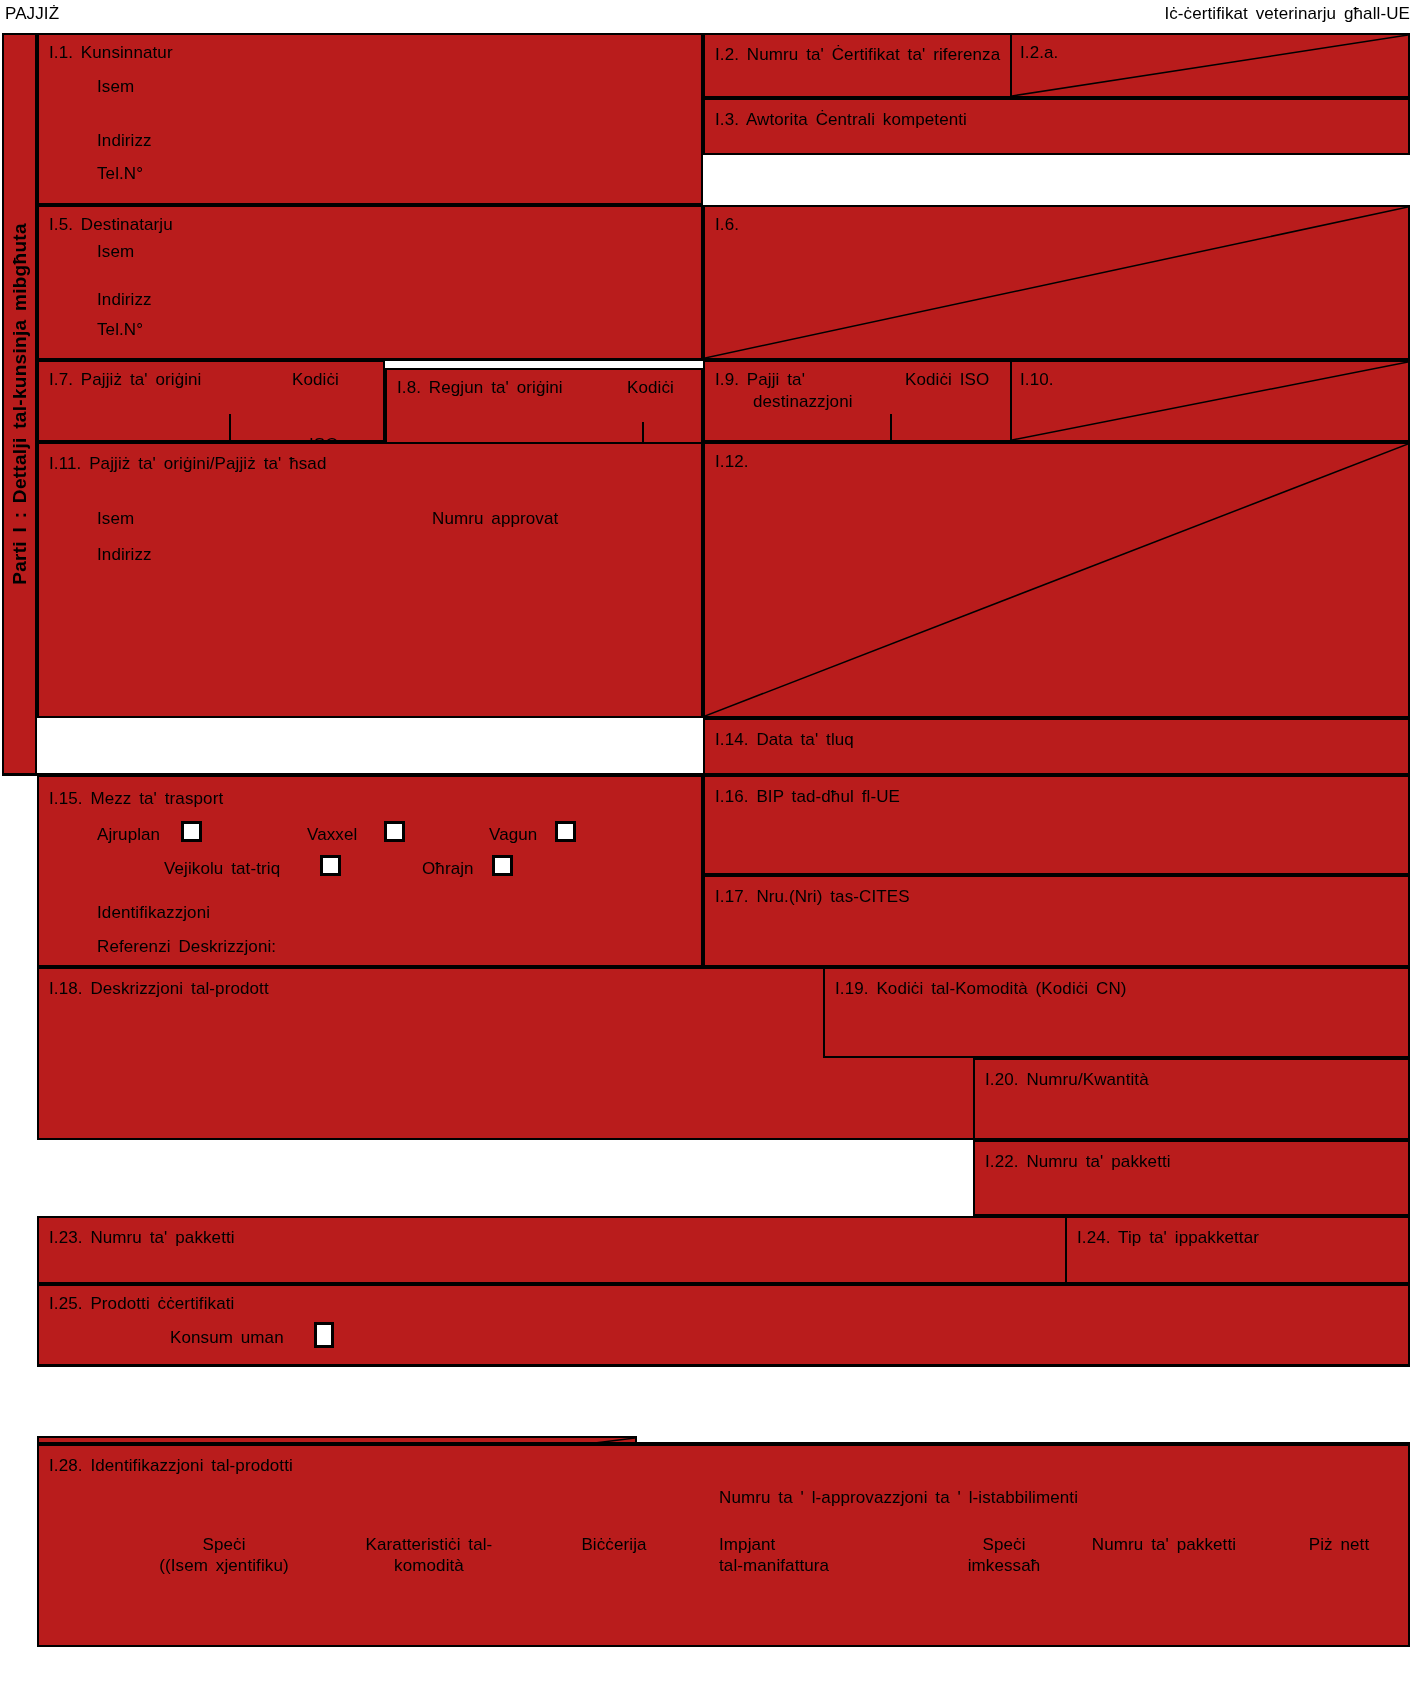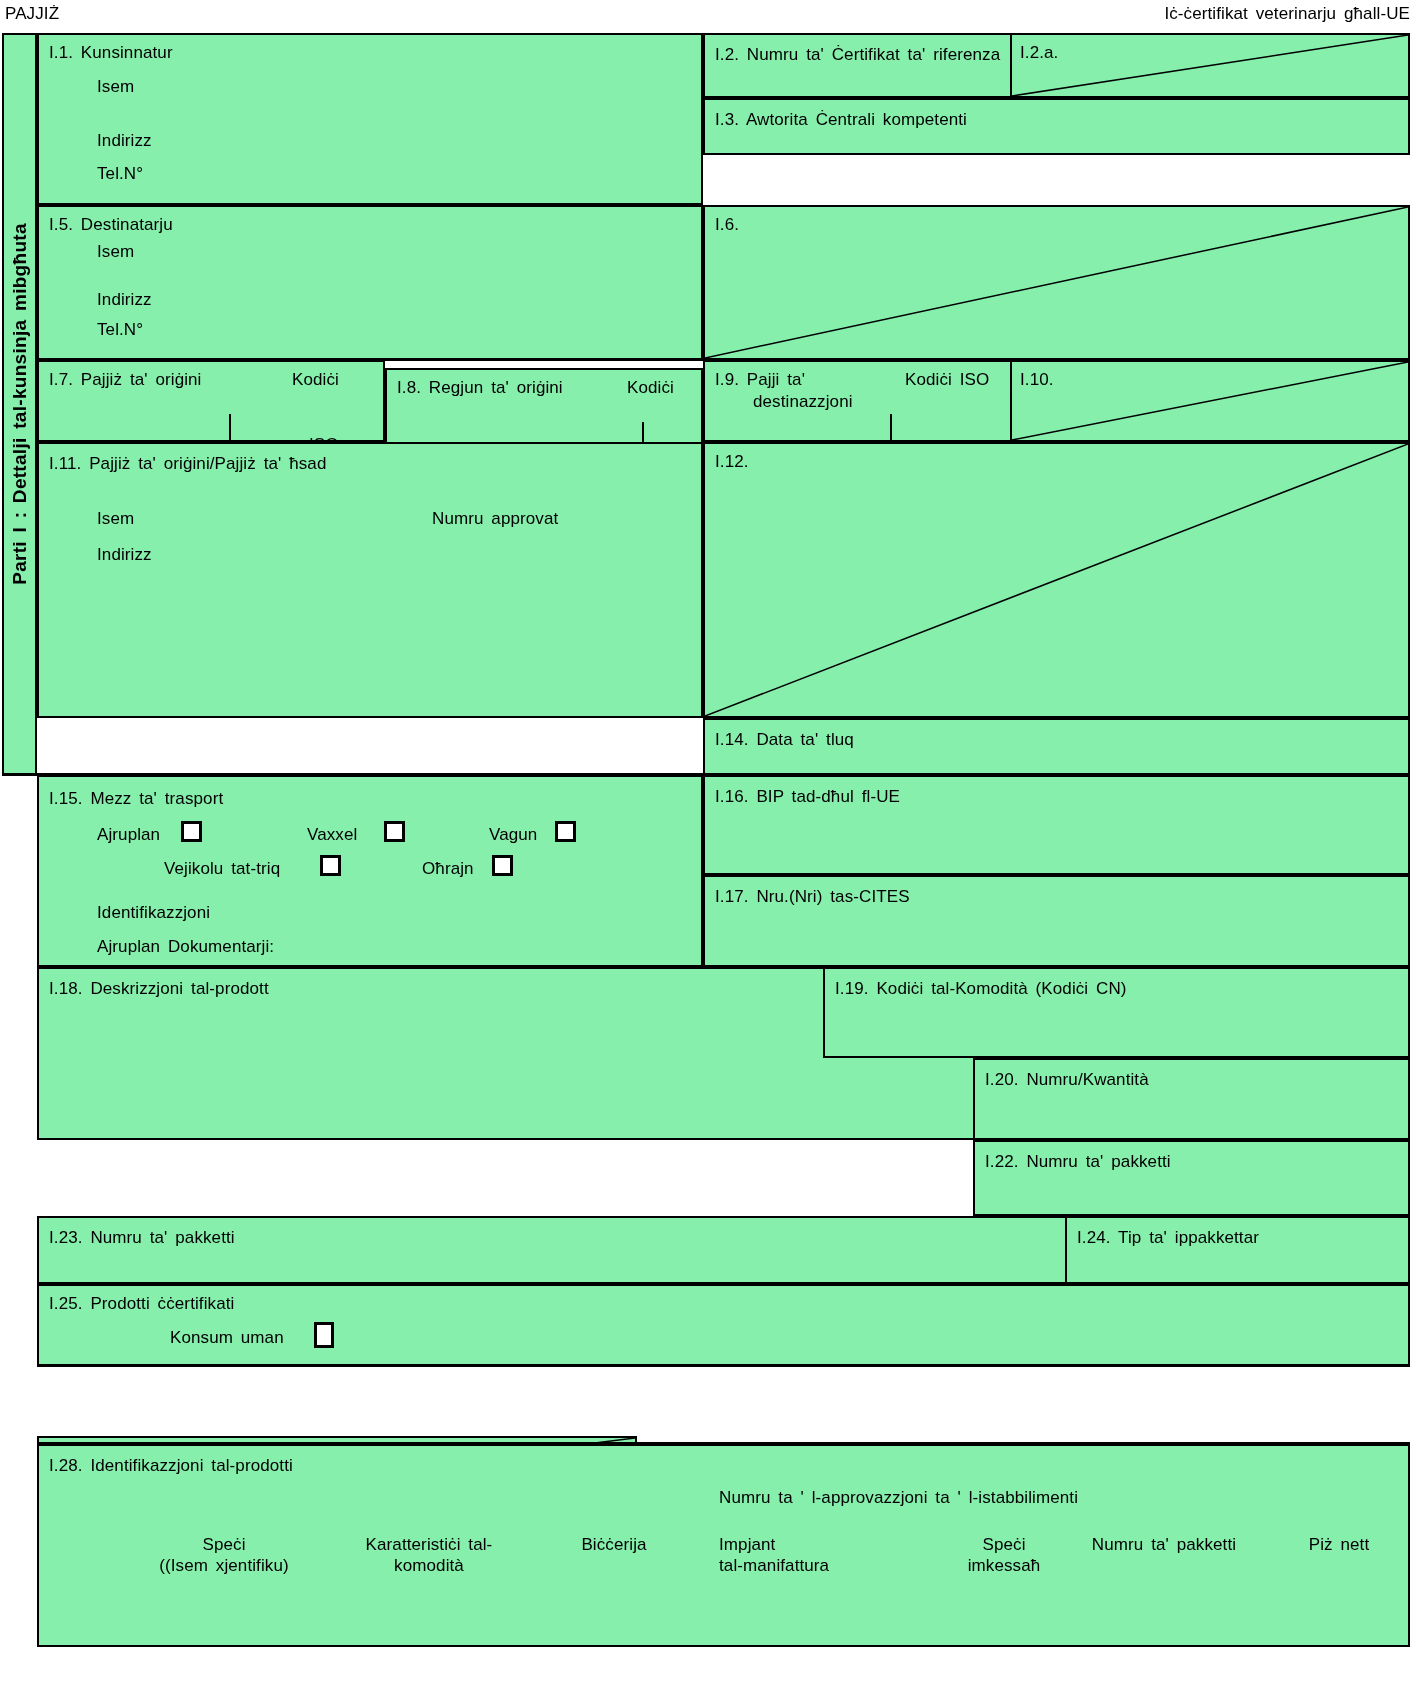--- a/index.html
+++ b/index.html
@@ -1,19 +1,19 @@
 <!DOCTYPE html>
 <html><head>
 <meta charset="utf-8">
 <style>
   html,body{margin:0;padding:0;background:#fff;}
   #page{position:relative;width:1422px;height:1701px;background:#fff;
         font-family:"Liberation Sans", sans-serif;font-size:17px;color:#000;
         word-spacing:3px;letter-spacing:0.1px;}
-  .box{position:absolute;border:2px solid #000;background:#86efac;box-sizing:border-box;}
+  .box{position:absolute;border:2px solid #000;background:#b91c1c;box-sizing:border-box;}
   .lbl{position:absolute;white-space:nowrap;line-height:1.15;}
   .cb{position:absolute;width:15px;height:15px;border:3px solid #000;background:#fff;}
   .cb-wide{position:absolute;width:40px;height:14px;border:4px solid #000;background:#fff;}
   .cb-tall{position:absolute;width:14px;height:20px;border:3px solid #000;background:#fff;}
   .tick{position:absolute;width:2px;background:#000;}
   .hline{position:absolute;background:#000;height:3px;}
   .diag{position:absolute;left:0;top:0;width:100%;height:100%;display:block;}
   .sidebar{position:absolute;display:flex;align-items:center;justify-content:center;}
   .sidebar span{transform:rotate(-90deg);white-space:nowrap;font-weight:bold;font-size:19px;letter-spacing:0.3px;}
   .hdr{position:absolute;top:4px;white-space:nowrap;}
@@ -113,21 +113,21 @@
     <div class="cb" style="left:142px;top:44px;"></div>
     <div class="lbl" style="left:268px;top:48px;">Vaxxel</div>
     <div class="cb" style="left:345px;top:44px;"></div>
     <div class="lbl" style="left:450px;top:48px;">Vagun</div>
     <div class="cb" style="left:516px;top:44px;"></div>
     <div class="lbl" style="left:125px;top:82px;">Vejikolu tat-triq</div>
     <div class="cb" style="left:281px;top:78px;"></div>
     <div class="lbl" style="left:383px;top:82px;">Oħrajn</div>
     <div class="cb" style="left:453px;top:78px;"></div>
     <div class="lbl" style="left:58px;top:126px;">Identifikazzjoni</div>
-    <div class="lbl" style="left:58px;top:160px;">Ajruplan Dokumentarji:</div>
+    <div class="lbl" style="left:58px;top:160px;">Referenzi Deskrizzjoni:</div>
   </div>
 
   <div class="box" style="left:703px;top:775px;width:707px;height:100px;">
     <div class="lbl" style="left:10px;top:10px;">I.16. BIP tad-dħul fl-UE</div>
   </div>
   <div class="box" style="left:703px;top:875px;width:707px;height:92px;">
     <div class="lbl" style="left:10px;top:10px;">I.17. Nru.(Nri) tas-CITES</div>
   </div>
 
   <div class="box" style="left:37px;top:967px;width:938px;height:173px;">

